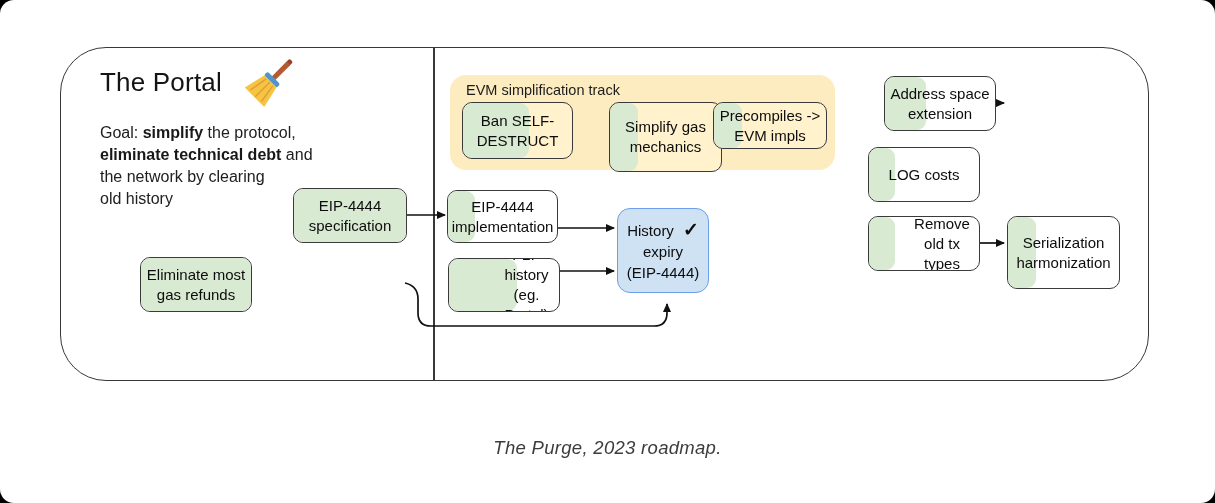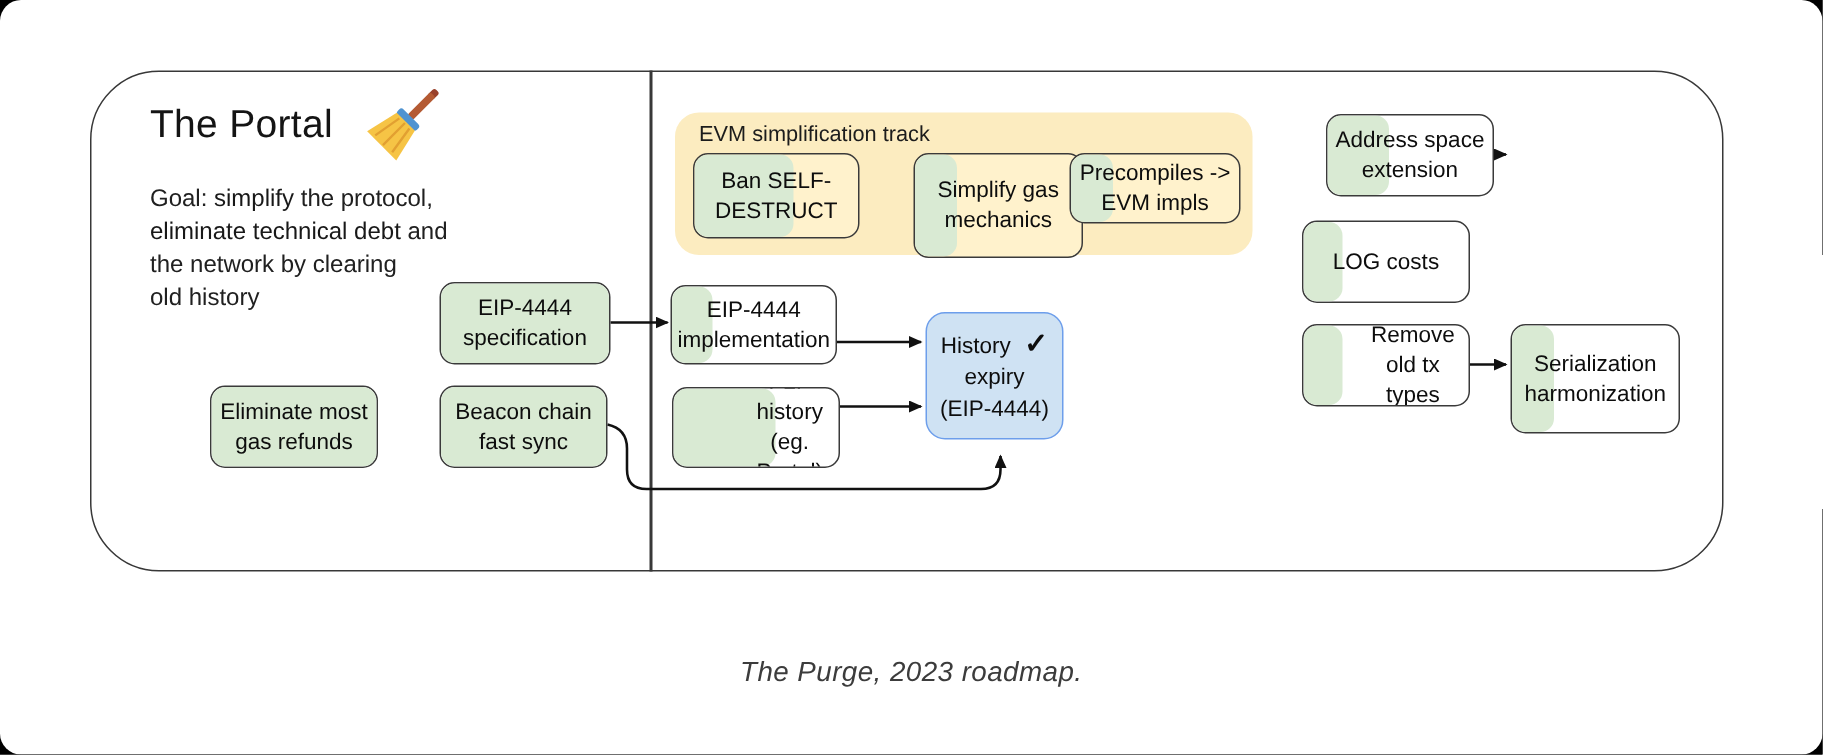--- a/index.html
+++ b/index.html
@@ -13,21 +13,21 @@
     border:1.6px solid #383838;border-radius:46px;background:#fff;box-sizing:border-box;
   }
   .divider{
     position:absolute;left:433px;top:47px;width:1.6px;height:334px;background:#383838;
   }
   .title{
     position:absolute;left:100px;top:67px;font-size:26px;color:#141414;letter-spacing:.2px;
   }
   .broom{position:absolute;left:242px;top:52px;width:58px;height:58px;}
   .goal{position:absolute;left:100px;top:122px;width:250px;font-size:16px;line-height:22px;color:#202020;}
-  .goal b{font-weight:400;color:#181818;}
+  .goal b{font-weight:700;color:#181818;}
   .track{
     position:absolute;left:450px;top:75px;width:385px;height:95px;
     background:#fcecc0;border-radius:16px;
   }
   .track-label{position:absolute;left:466px;top:82px;font-size:14.5px;color:#1c1c1c;}
   .node{
     position:absolute;box-sizing:border-box;border:1.6px solid #3a3a3a;border-radius:10px;
     background:var(--base,#fff);display:flex;flex-direction:column;align-items:center;justify-content:center;
     text-align:center;font-size:15px;line-height:20px;color:#0d0d0d;overflow:hidden;
   }
@@ -110,24 +110,20 @@
   </div>
 
   <div class="node" style="left: 293px; top: 188px; width: 114px; height: 55px; --p: 100%;">
     <span class="lbl">EIP-4444
 specification</span>
   </div>
   <div class="node" style="left: 140px; top: 257px; width: 112px; height: 55px; --p: 100%;">
     <span class="lbl">Eliminate most
 gas refunds</span>
   </div>
-  <div class="node" style="left: 293px; top: 257px; width: 112px; height: 55px; --p: 100%;">
-    <span class="lbl">Beacon chain
-fast sync</span>
-  </div>
   <div class="node" style="left: 447px; top: 190px; width: 111px; height: 53px; --p: 25%;">
     <span class="lbl">EIP-4444
 implementation</span>
   </div>
   <div class="node" style="left: 448px; top: 258px; width: 112px; height: 54px; padding-left: 45px; --p: 62%;">
     <span class="lbl">P2P history
 (eg. Portal)</span>
   </div>
 
   <div class="node done" style="left:617px;top:208px;width:92px;height:85px;">

